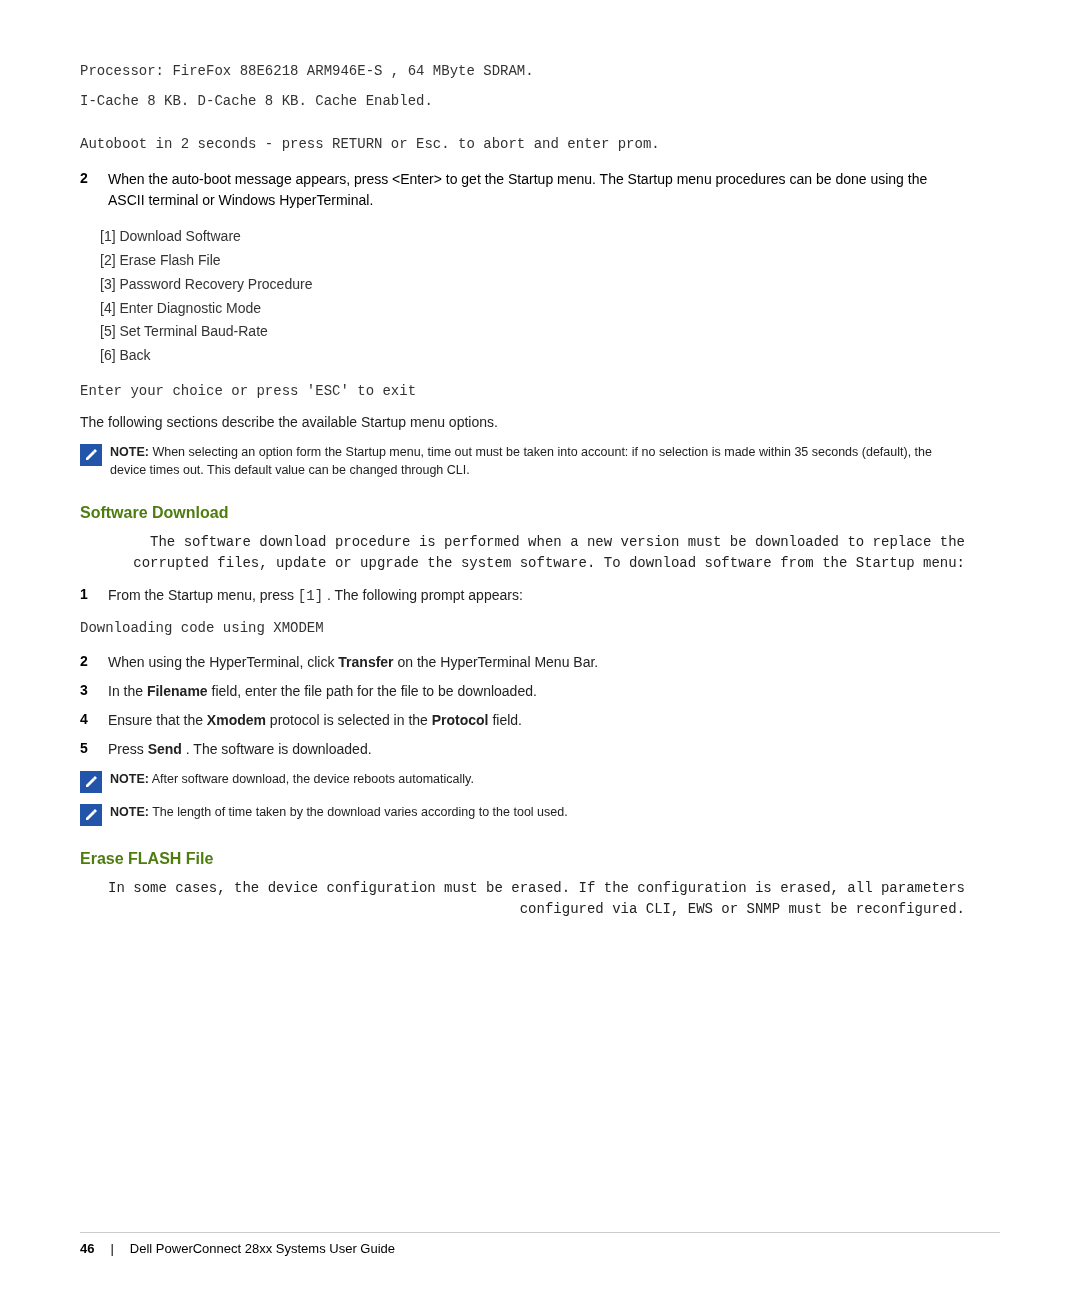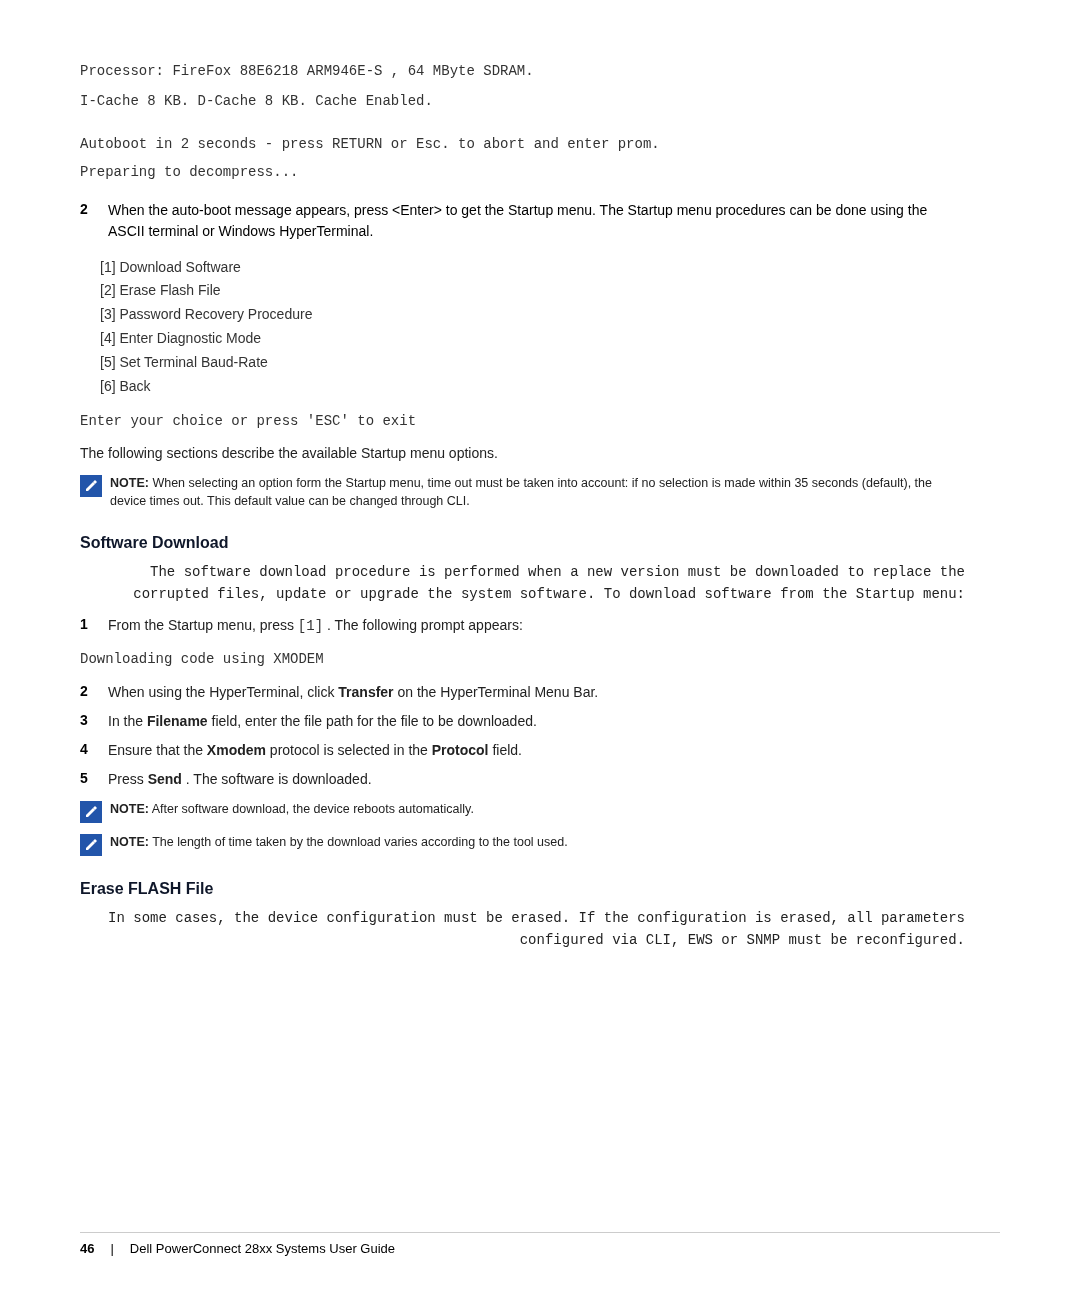--- a/index.html
+++ b/index.html
@@ -38,21 +38,21 @@
       font-family: Arial, Helvetica, sans-serif;
       font-size: 14px;
       line-height: 1.5;
       color: #222222;
     }
 
     .section-heading {
       font-family: Arial, Helvetica, sans-serif;
       font-size: 16px;
       font-weight: bold;
-      color: #0f172a;
+      color: #4d7c0f;
       margin-top: 24px;
       margin-bottom: 10px;
     }
 
     .numbered-item {
       display: flex;
       align-items: flex-start;
       margin-bottom: 8px;
     }
 
@@ -176,23 +176,20 @@
 <div class="page">
 
   <div class="top-code">
     <div class="code-block monospace">Processor: FireFox 88E6218 ARM946E-S , 64 MByte SDRAM.</div>
     <div class="code-block monospace">I-Cache 8 KB. D-Cache 8 KB. Cache Enabled.</div>
   </div>
 
   <div style="margin-bottom: 6px;">
     <div class="monospace">Autoboot in 2 seconds - press RETURN or Esc. to abort and enter prom.</div>
   </div>
-  <div style="margin-bottom: 16px;">
-    <div class="monospace">Preparing to decompress...</div>
-  </div>
 
   <div class="step2-block numbered-item">
     <div class="num">2</div>
     <div class="content">When the auto-boot message appears, press &lt;Enter&gt; to get the Startup menu. The Startup menu procedures can be done using the ASCII terminal or Windows HyperTerminal.</div>
   </div>
 
   <div class="menu-items">
     <div class="menu-line">[1]   Download Software</div>
     <div class="menu-line">[2]   Erase Flash File</div>
     <div class="menu-line">[3]   Password Recovery Procedure</div>

